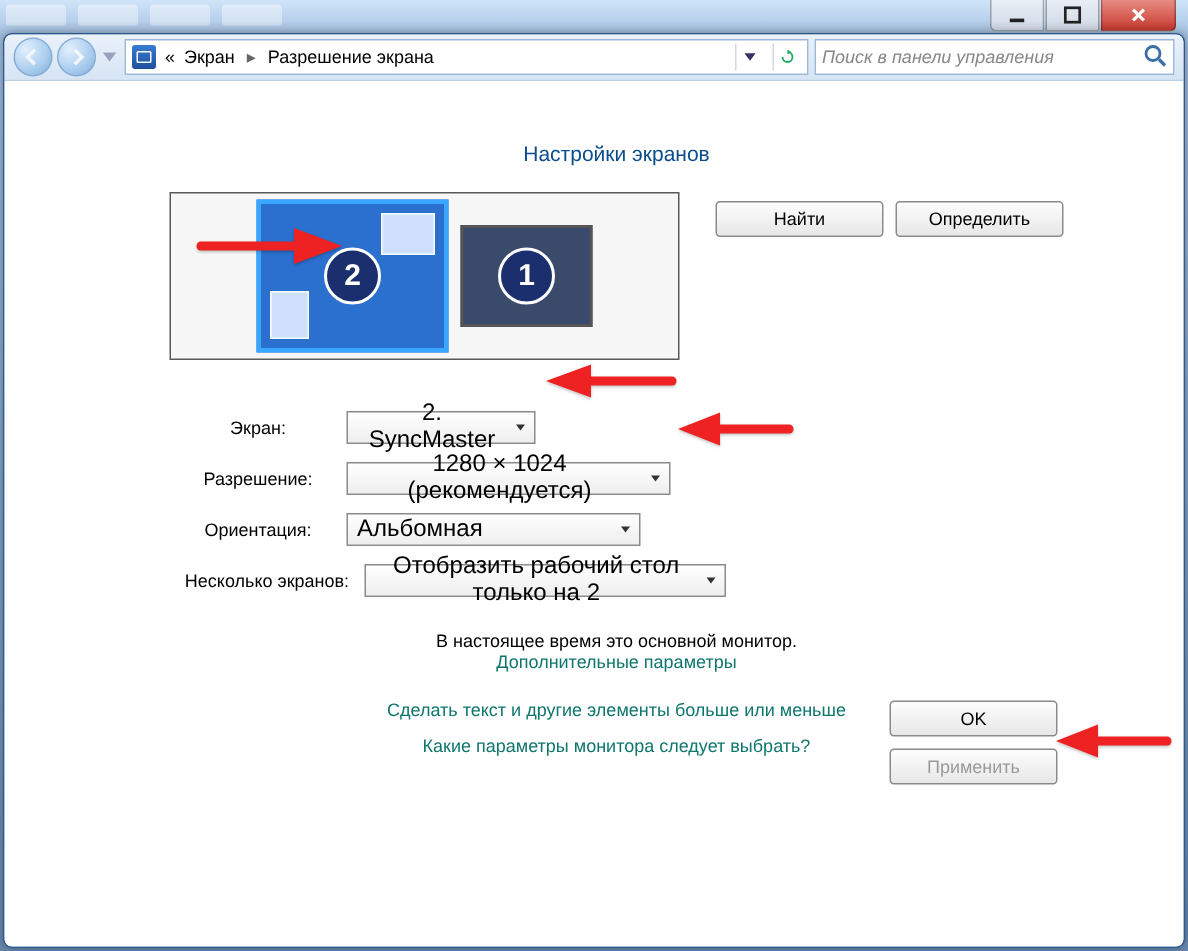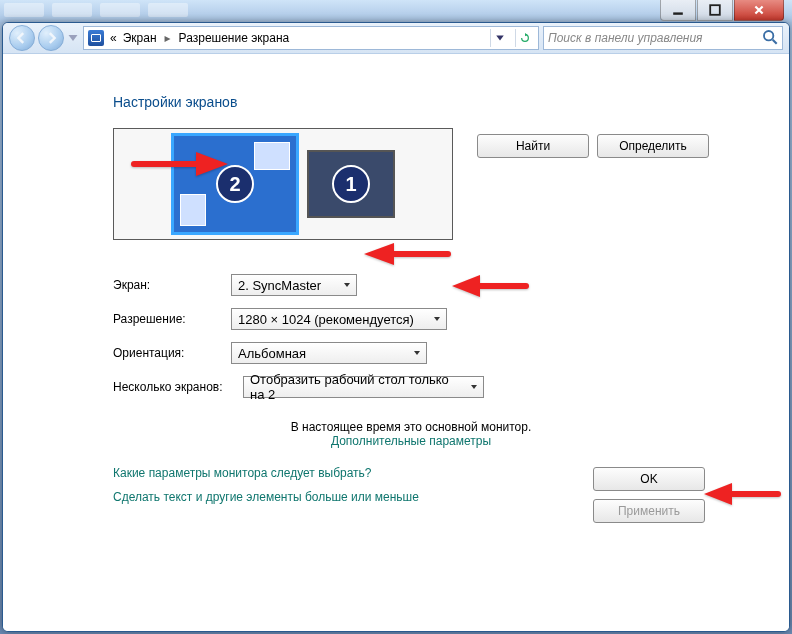--- a/index.html
+++ b/index.html
@@ -27,39 +27,39 @@
   .addr-box .ico::after{content:"";width:8px;height:6px;border:1px solid #fff;border-radius:1px;}
   .crumb{color:#000;}
   .crumb.sep{color:#666;padding:0 2px;}
   .addr-box .spacer{flex:1;}
   .addr-ctrl{width:18px;height:18px;display:flex;align-items:center;justify-content:center;border-left:1px solid #cfd9e6;color:#3b6ea5;}
   .addr-ctrl svg{width:10px;height:10px;}
   .search-box{width:230px;height:22px;background:#fff;border:1px solid #9db8d8;display:flex;align-items:center;padding:0 4px;color:#888;font-style:italic;}
   .search-box .ph{flex:1;}
   .search-box .mag{width:16px;color:#3b6ea5;}
   
-  .content{flex:1;background:#fff;position:relative;}
+  .content{flex:1;background:#fff;position:relative;text-align:center;}
   .inner{position:absolute;top:40px;left:110px;right:80px;}
   h1.title{font-size:14px;font-weight:400;color:#0a4d8c;margin:0 0 18px 0;}
   .preview-row{display:flex;align-items:flex-start;gap:24px;}
   .preview-box{width:340px;height:110px;border:1px solid #5a5a5a;background:#f7f7f7;display:flex;align-items:center;justify-content:center;gap:8px;position:relative;}
   .monitor{border:2px solid #555;background:#3a4a6b;display:flex;align-items:center;justify-content:center;position:relative;}
   .monitor.sel{border:3px solid #3aa7ff;background:#2b6fcf;width:122px;height:96px;}
   .monitor.unsel{width:84px;height:64px;}
   .mon-num{width:34px;height:34px;border-radius:50%;background:#1b2f6e;border:2px solid #fff;color:#fff;font-size:20px;font-weight:bold;display:flex;align-items:center;justify-content:center;}
   .mon-mini{position:absolute;top:6px;right:6px;width:34px;height:26px;background:#cfe0ff;border:1px solid #fff;}
   .mon-mini2{position:absolute;bottom:6px;left:6px;width:24px;height:30px;background:#cfe0ff;border:1px solid #fff;}
   .side-btns{display:flex;flex-direction:row;gap:8px;margin-top:6px;}
   .w7btn{min-width:86px;height:22px;padding:0 12px;border:1px solid #8a8a8a;border-radius:3px;background:linear-gradient(#fdfdfd,#e7e7e7);font-size:12px;display:flex;align-items:center;justify-content:center;cursor:default;}
   .w7btn.disabled{color:#9a9a9a;}
   
   .form{margin-top:34px;}
   .form-row{display:flex;align-items:center;margin-bottom:12px;}
   .form-row label{width:118px;}
-  .combo{height:20px;border:1px solid #8a8a8a;background:linear-gradient(#fff,#eee);display:flex;align-items:center;padding:0 18px 0 6px;position:relative;font-size:13px;}
+  .combo{height:20px;border:1px solid #8a8a8a;background:linear-gradient(#fff,#eee);display:flex;align-items:center;padding:0 18px 0 6px;position:relative;font-size:16px;}
   .combo .arr{position:absolute;right:2px;top:2px;width:14px;height:16px;display:flex;align-items:center;justify-content:center;}
   .combo .arr svg{width:8px;height:8px;}
   .note{margin-top:22px;display:flex;justify-content:space-between;align-items:center;flex-direction:column;}
   .link{color:#0f766e;cursor:pointer;}
   .links{margin-top:18px;}
   .links .link{display:block;margin-bottom:10px;}
   .btn-row{position:absolute;right:84px;bottom:108px;display:flex;gap:8px;flex-direction:column;}
   
   .arrow{position:absolute;pointer-events:none;}
   .arrow svg{filter:drop-shadow(0 1px 1px rgba(0,0,0,.25));}
@@ -212,22 +212,22 @@
             </div>
           </div>
         </div>
 
         <div class="note">
           <span>В настоящее время это основной монитор.</span>
           <span class="link">Дополнительные параметры</span>
         </div>
 
         <div class="links">
+          <span class="link">Сделать текст и другие элементы больше или меньше</span>
           <span class="link">Какие параметры монитора следует выбрать?</span>
-          <span class="link">Сделать текст и другие элементы больше или меньше</span>
         </div>
       </div>
 
       <div class="btn-row">
         <div class="w7btn">
             <span>OK</span>
           </div>
         <div class="w7btn disabled">
             <span>Применить</span>
           </div>

